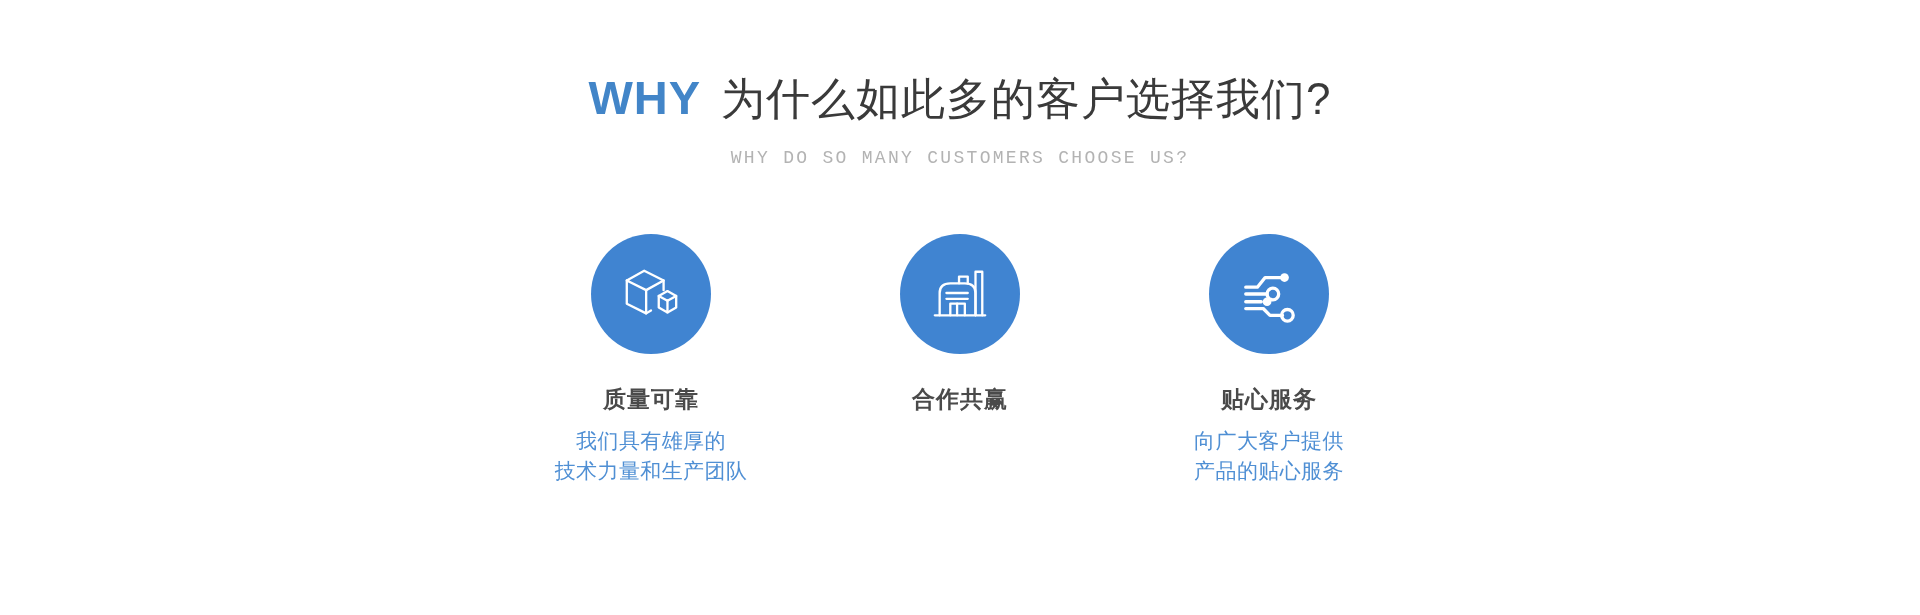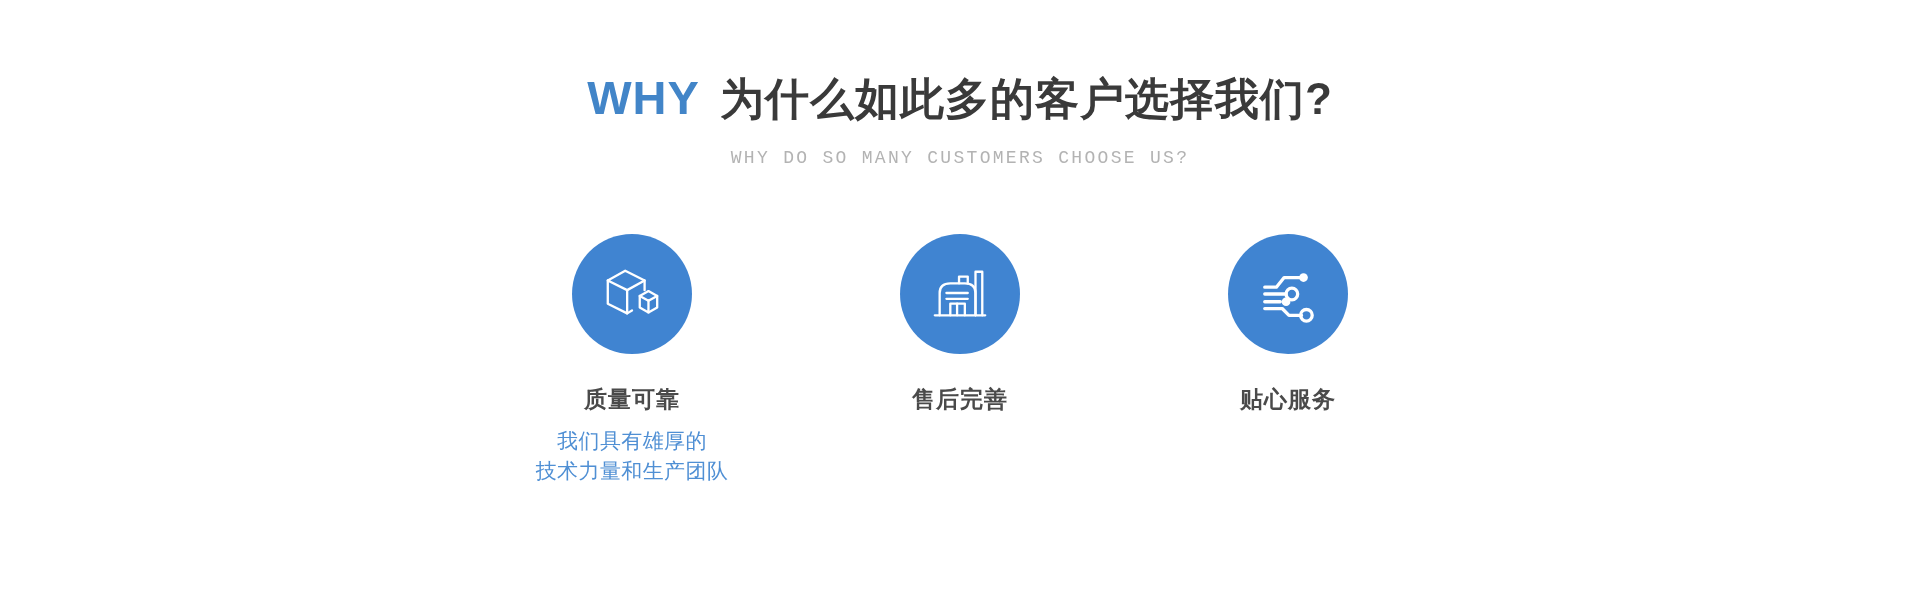--- a/index.html
+++ b/index.html
@@ -34,21 +34,21 @@
   }
   .heading-why {
     font-size: 47px;
     font-weight: 700;
     color: #4285c8;
     letter-spacing: 1px;
     line-height: 1;
   }
   .heading-cn {
     font-size: 44px;
-    font-weight: 700;
+    font-weight: 400;
     color: #3a3a3a;
     margin-left: 20px;
     letter-spacing: 1px;
     line-height: 1;
   }
 
   .subheading {
     margin-top: 27px;
     font-size: 18px;
     color: #b3b3b3;
@@ -57,21 +57,21 @@
     white-space: nowrap;
     font-family: Liberation Mono, monospace;
   }
 
   
   .cards {
     margin-top: 66px;
     display: flex;
     justify-content: center;
     align-items: flex-start;
-    gap: 82px;
+    gap: 63px;
   }
   .card {
     width: 246px;
     display: flex;
     flex-direction: column;
     align-items: center;
   }
   .icon-circle {
     width: 120px;
     height: 120px;
@@ -147,36 +147,40 @@
             <path d="M11 54 L11 31 Q11 21 22 21 L37 21 Q48 21 48 31 L48 54"></path>
             <path d="M18 31 L40 31"></path>
             <path d="M18 37 L40 37"></path>
             <path d="M22 54 L22 42 L37 42 L37 54"></path>
             <path d="M29 54 L29 42"></path>
             <path d="M31 21 L31 14 L40 14 L40 21"></path>
             <path d="M48 54 L48 9 L55 9 L55 54"></path>
           </svg>
         </span>
       </div>
-      <div class="card-title">售后完善</div>
+      <div class="card-title">合作共赢</div>
     </div>
 
     <div class="card">
       <div class="icon-circle">
         <span>
           <svg width="62" height="62" viewBox="0 0 64 64" fill="none" stroke="#ffffff" stroke-width="3.4" stroke-linecap="round" stroke-linejoin="round">
             <path d="M8 25 L20 25 L28 15 L44 15"></path>
             <path d="M8 32 L30 32"></path>
             <path d="M8 40 L24 40"></path>
             <path d="M8 47 L26 47 L33 54 L46 54"></path>
             <circle cx="48" cy="15" r="4.5" fill="#ffffff" stroke="none"></circle>
             <circle cx="36" cy="32" r="6"></circle>
             <circle cx="30" cy="40" r="4.5" fill="#ffffff" stroke="none"></circle>
             <circle cx="51" cy="54" r="6"></circle>
           </svg>
         </span>
       </div>
       <div class="card-title">贴心服务</div>
+      <div class="card-desc">
+        <span class="card-desc-line">向广大客户提供</span>
+        <span class="card-desc-line">产品的贴心服务</span>
+      </div>
     </div>
 
 
   </div>
 </div>
 
 </body></html>

